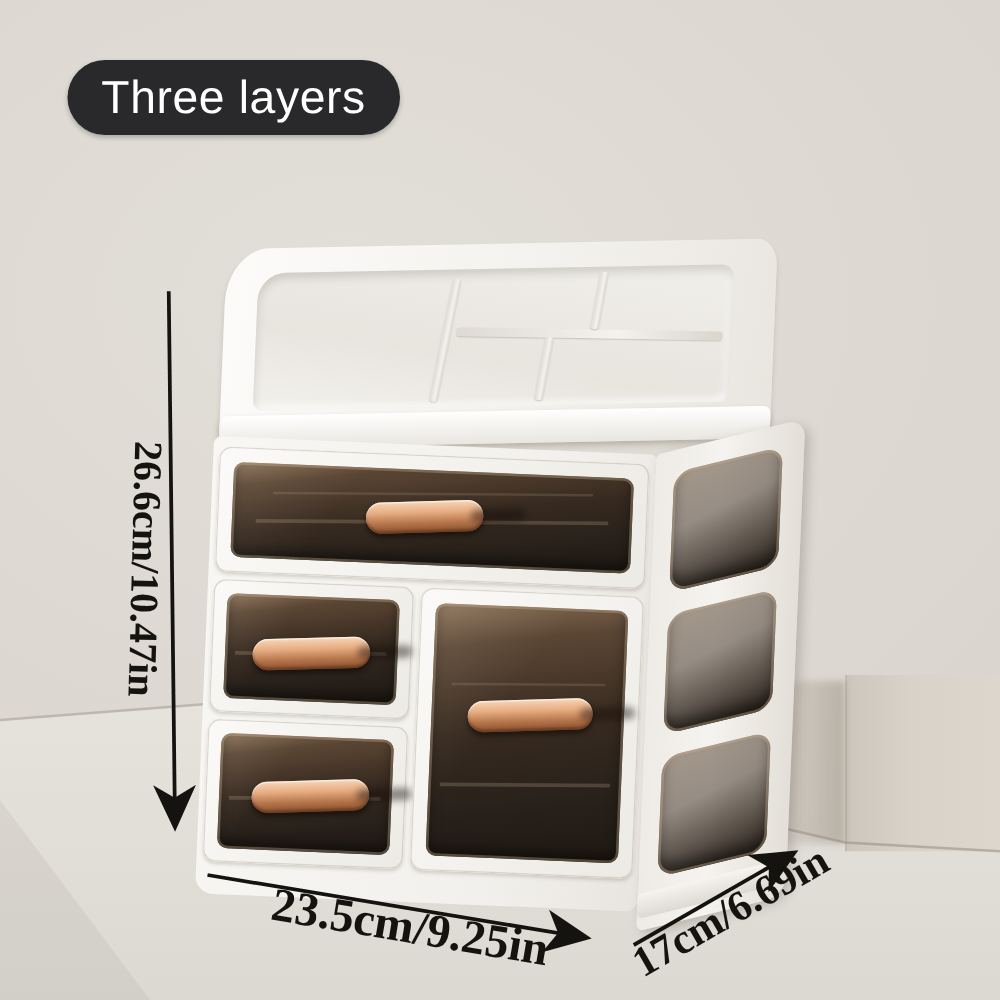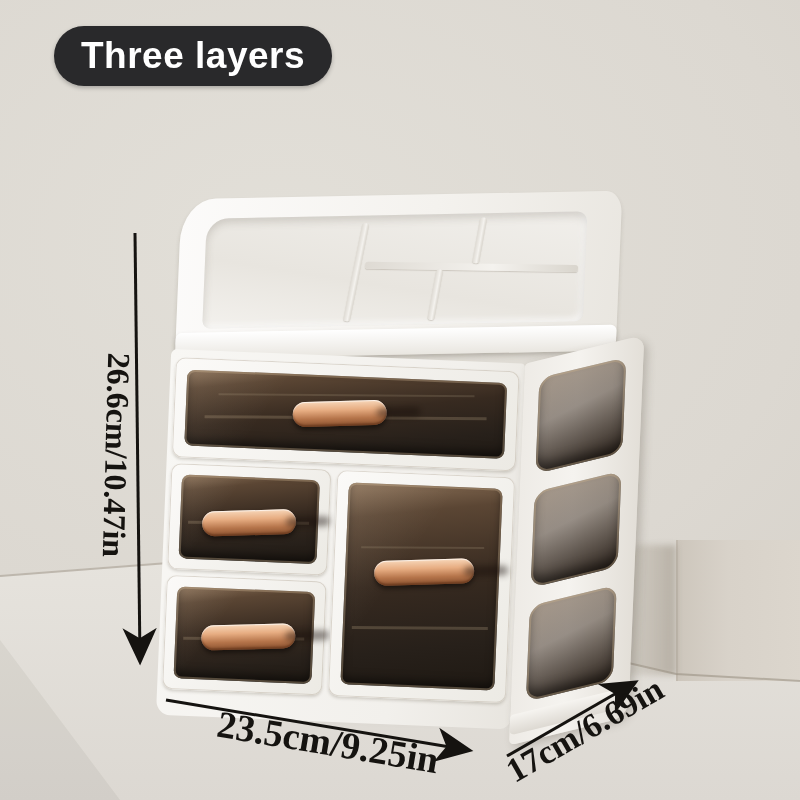--- a/index.html
+++ b/index.html
@@ -68,22 +68,22 @@
     transform:skewY(-16deg);transform-origin:left top;
     background:linear-gradient(90deg,#eeebe6 0%,#f5f3ef 45%,#e3dfd8 100%);
     border-radius:4px 14px 16px 6px;box-shadow:4px 4px 8px rgba(80,70,58,.25);}
   .side-window{position:absolute;left:15px;width:86px;height:96px;border-radius:14px;
     background:linear-gradient(165deg,#6d584494 0%,#40312585 40%,#2a211a 100%);
     box-shadow:inset 0 0 0 2px rgba(200,175,140,.4), inset 0 -8px 10px rgba(0,0,0,.45);}
   .sw1{top:18px;}.sw2{top:132px;}.sw3{top:246px;}
   .side-base{position:absolute;left:0;top:352px;width:112px;height:20px;
     background:linear-gradient(180deg,#f6f4f0,#ddd9d2);border-radius:4px 10px 14px 6px;}
   
-  .badge{position:absolute;left:54px;top:26px;padding:9px 27px;border-radius:32px;
-    background:#29292b;color:#ffffff;font-size:37px;font-weight:bold;letter-spacing:.5px;
+  .badge{position:absolute;left:54px;top:48px;padding:9px 27px;border-radius:32px;
+    background:#29292b;color:#ffffff;font-size:37px;font-weight:normal;letter-spacing:.5px;
     box-shadow:0 2px 4px rgba(0,0,0,.25);}
   
   .anno{position:absolute;left:0;top:0;width:800px;height:800px;pointer-events:none;}
   .dim-label{position:absolute;color:#151310;font-family:"Liberation Serif", serif;
     font-weight:bold;white-space:nowrap;}
   .dim-h{left:116px;top:455px;font-size:32px;transform:translate(-50%,-50%) rotate(91.5deg);}
   .dim-w{left:328px;top:742px;font-size:38px;transform:translate(-50%,-50%) rotate(9.5deg);}
   .dim-d{left:585px;top:730px;font-size:34px;transform:translate(-50%,-50%) rotate(-30deg);}
 </style>
 </head>

